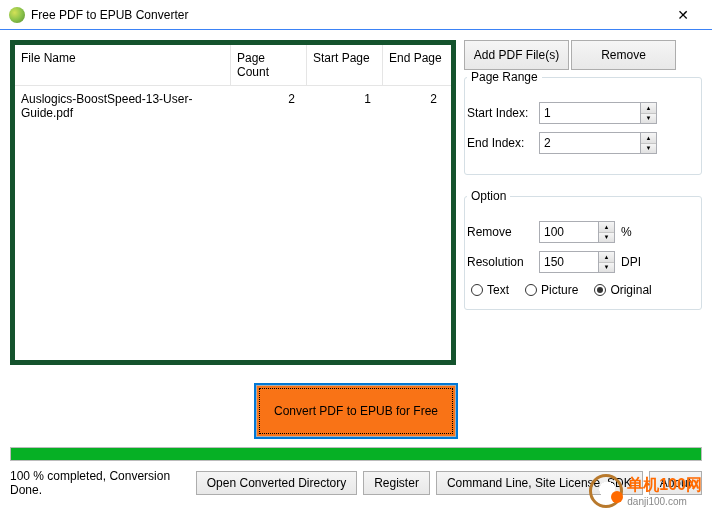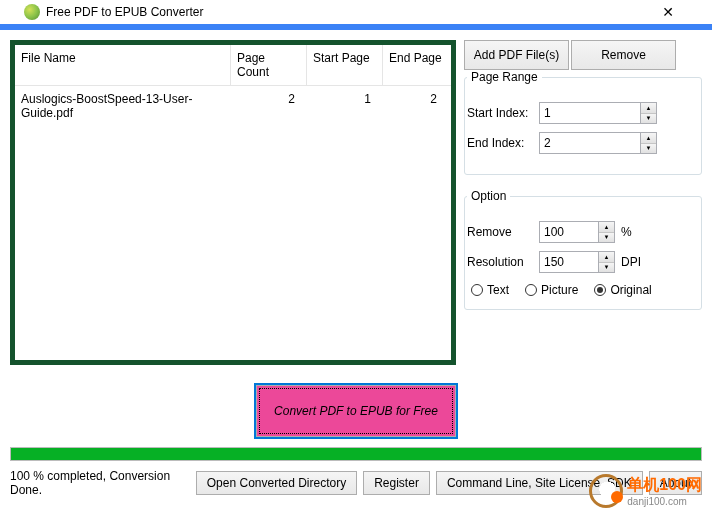--- a/index.html
+++ b/index.html
@@ -1,17 +1,17 @@
 <!DOCTYPE html>
 <html><head>
 <meta charset="utf-8">
 <style>
 * { box-sizing: border-box; margin: 0; padding: 0; }
 body { font-family: "Segoe UI", Tahoma, sans-serif; font-size: 12px; background: #fff; width: 712px; height: 526px; overflow: hidden; position: relative; }
-.titlebar { height: 30px; display: flex; align-items: center; padding: 0 24px; border-bottom: 6px solid #3b82f6; }
+.titlebar { height: 30px; display: flex; align-items: center; padding: 0 9px; border-bottom: 1px solid #3b82f6; }
 .app-icon { width: 16px; height: 16px; border-radius: 50%; background: radial-gradient(circle at 35% 35%, #d4e157 0%, #8bc34a 50%, #558b2f 100%); margin-right: 6px; }
 .titlebar .title { flex: 1; font-size: 12px; }
 .close-btn { width: 40px; height: 28px; display: flex; align-items: center; justify-content: center; font-size: 14px; font-family: Arial; }
 .main { display: flex; padding: 10px; gap: 8px; }
 .table-container { width: 446px; height: 325px; border: 5px solid #14532d; background: #fff; }
 .table-header { display: flex; border-bottom: 1px solid #e5e5e5; }
 .th { padding: 6px 6px; background: #fff; border-right: 1px solid #e5e5e5; font-size: 12px; }
 .th-fn { width: 216px; }
 .th-pc { width: 76px; text-align: left; }
 .th-sp { width: 76px; text-align: left; }
@@ -37,21 +37,21 @@
 .spinner-btn { flex: 1; background: linear-gradient(#f5f5f5, #e1e1e1); display: flex; align-items: center; justify-content: center; font-size: 6px; cursor: pointer; border-bottom: 1px solid #c5c5c5; }
 .spinner-btn:last-child { border-bottom: none; }
 .unit { margin-left: 6px; font-size: 12px; }
 .pr-spinner .spinner input { width: 100px; }
 .opt-spinner .spinner input { width: 58px; }
 .radio-row { display: flex; gap: 16px; margin-top: 10px; padding-left: 4px; }
 .radio { display: flex; align-items: center; gap: 4px; font-size: 12px; cursor: pointer; }
 .radio-circle { width: 12px; height: 12px; border: 1px solid #333; border-radius: 50%; display: flex; align-items: center; justify-content: center; }
 .radio-dot { width: 6px; height: 6px; background: #333; border-radius: 50%; }
 .convert-area { text-align: center; margin-top: 2px; }
-.convert-btn { width: 200px; height: 52px; margin: 10px auto; background: #ec4899; border: 1px solid #adadad; outline: 1px dotted #000; outline-offset: -4px; box-shadow: 0 0 0 2px #0078d7; display: flex; align-items: center; justify-content: center; font-size: 12px; cursor: pointer; font-style: italic; }
+.convert-btn { width: 200px; height: 52px; margin: 10px auto; background: #f97316; border: 1px solid #adadad; outline: 1px dotted #000; outline-offset: -4px; box-shadow: 0 0 0 2px #0078d7; display: flex; align-items: center; justify-content: center; font-size: 12px; cursor: pointer; }
 .progress-bar { height: 14px; background: #06b025; margin: 10px 10px 0 10px; border: 1px solid #bcbcbc; }
 .bottom-bar { display: flex; align-items: center; padding: 8px 10px 6px 10px; }
 .status { flex: 1; font-size: 12px; }
 .bottom-btn { height: 24px; padding: 0 10px; background: linear-gradient(#f5f5f5, #e8e8e8); border: 1px solid #adadad; margin-left: 6px; font-size: 12px; display: flex; align-items: center; cursor: pointer; }
 .watermark { position: absolute; right: 10px; bottom: 18px; display: flex; align-items: center; pointer-events: none; }
 .wm-logo { width: 34px; height: 34px; border: 3px solid #b8792c; border-radius: 50%; position: relative; background: radial-gradient(circle at 55% 45%, #fff 0 8px, transparent 8px); }
 .wm-logo::after { content: ""; position: absolute; right: -3px; bottom: 2px; width: 12px; height: 12px; background: #ff6a00; border-radius: 50%; }
 .wm-text { margin-left: 4px; }
 .wm-cn { color: #ff6a00; font-weight: bold; font-size: 16px; }
 .wm-url { color: #888; font-size: 10px; }

